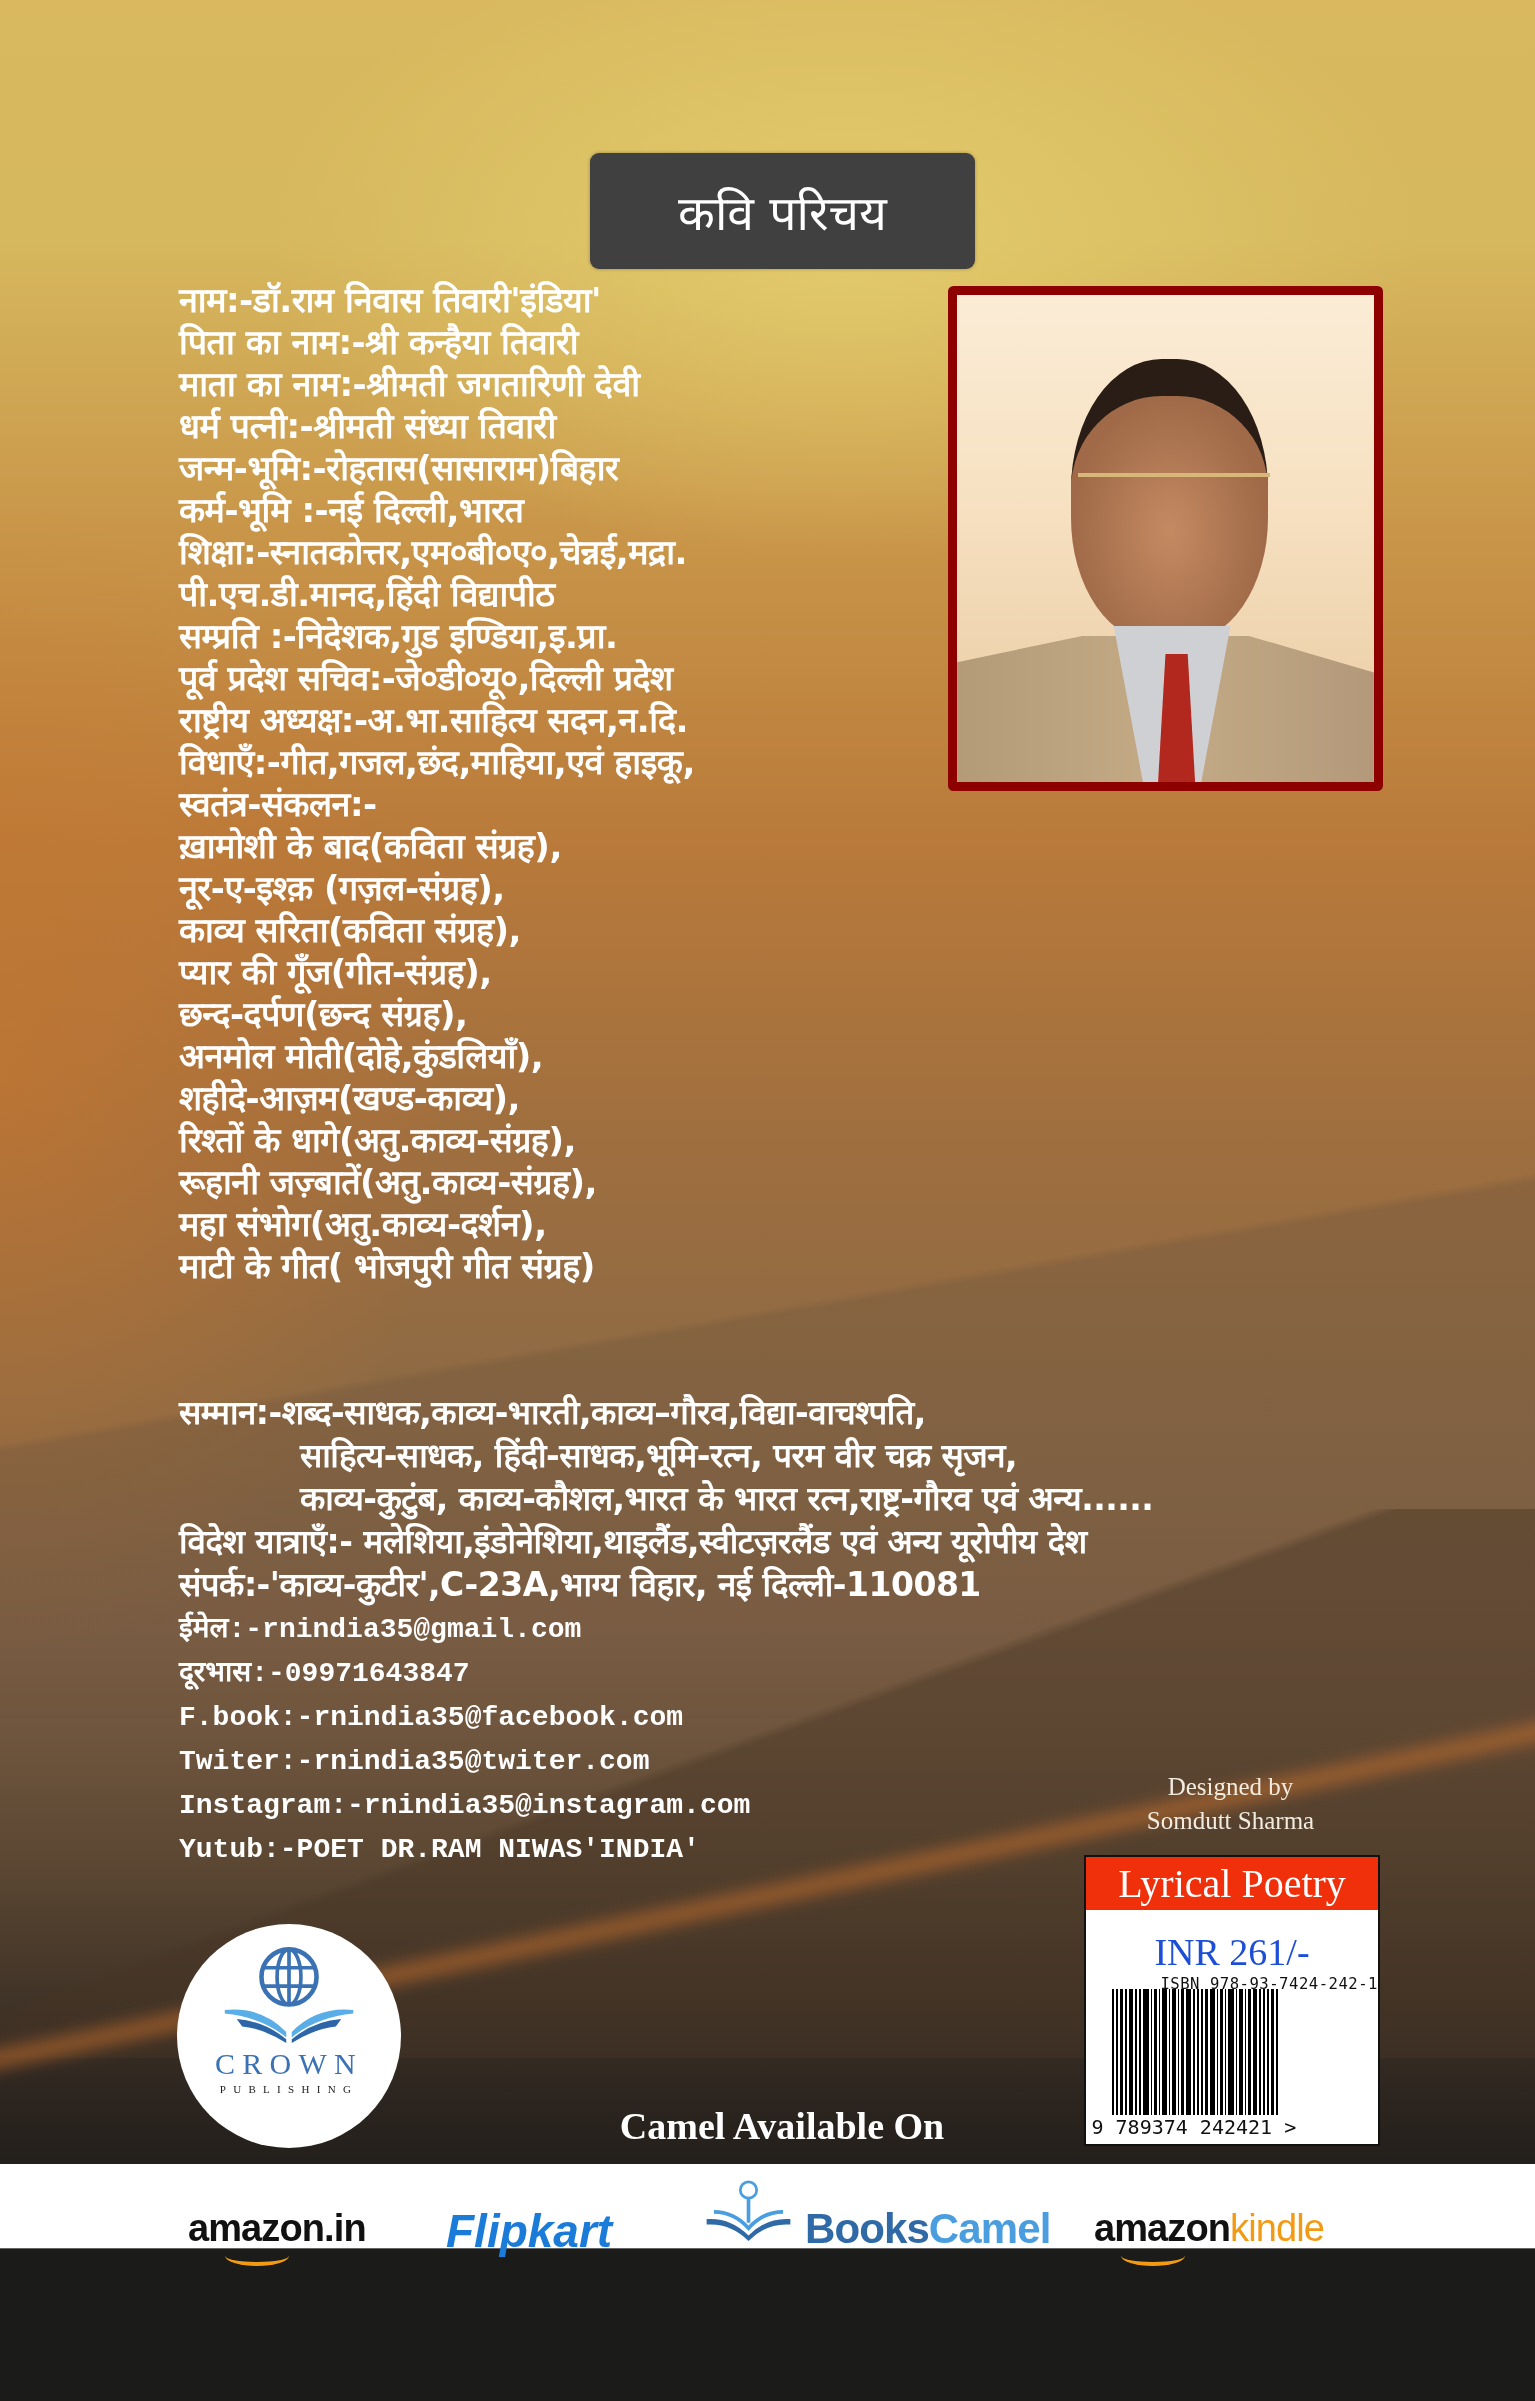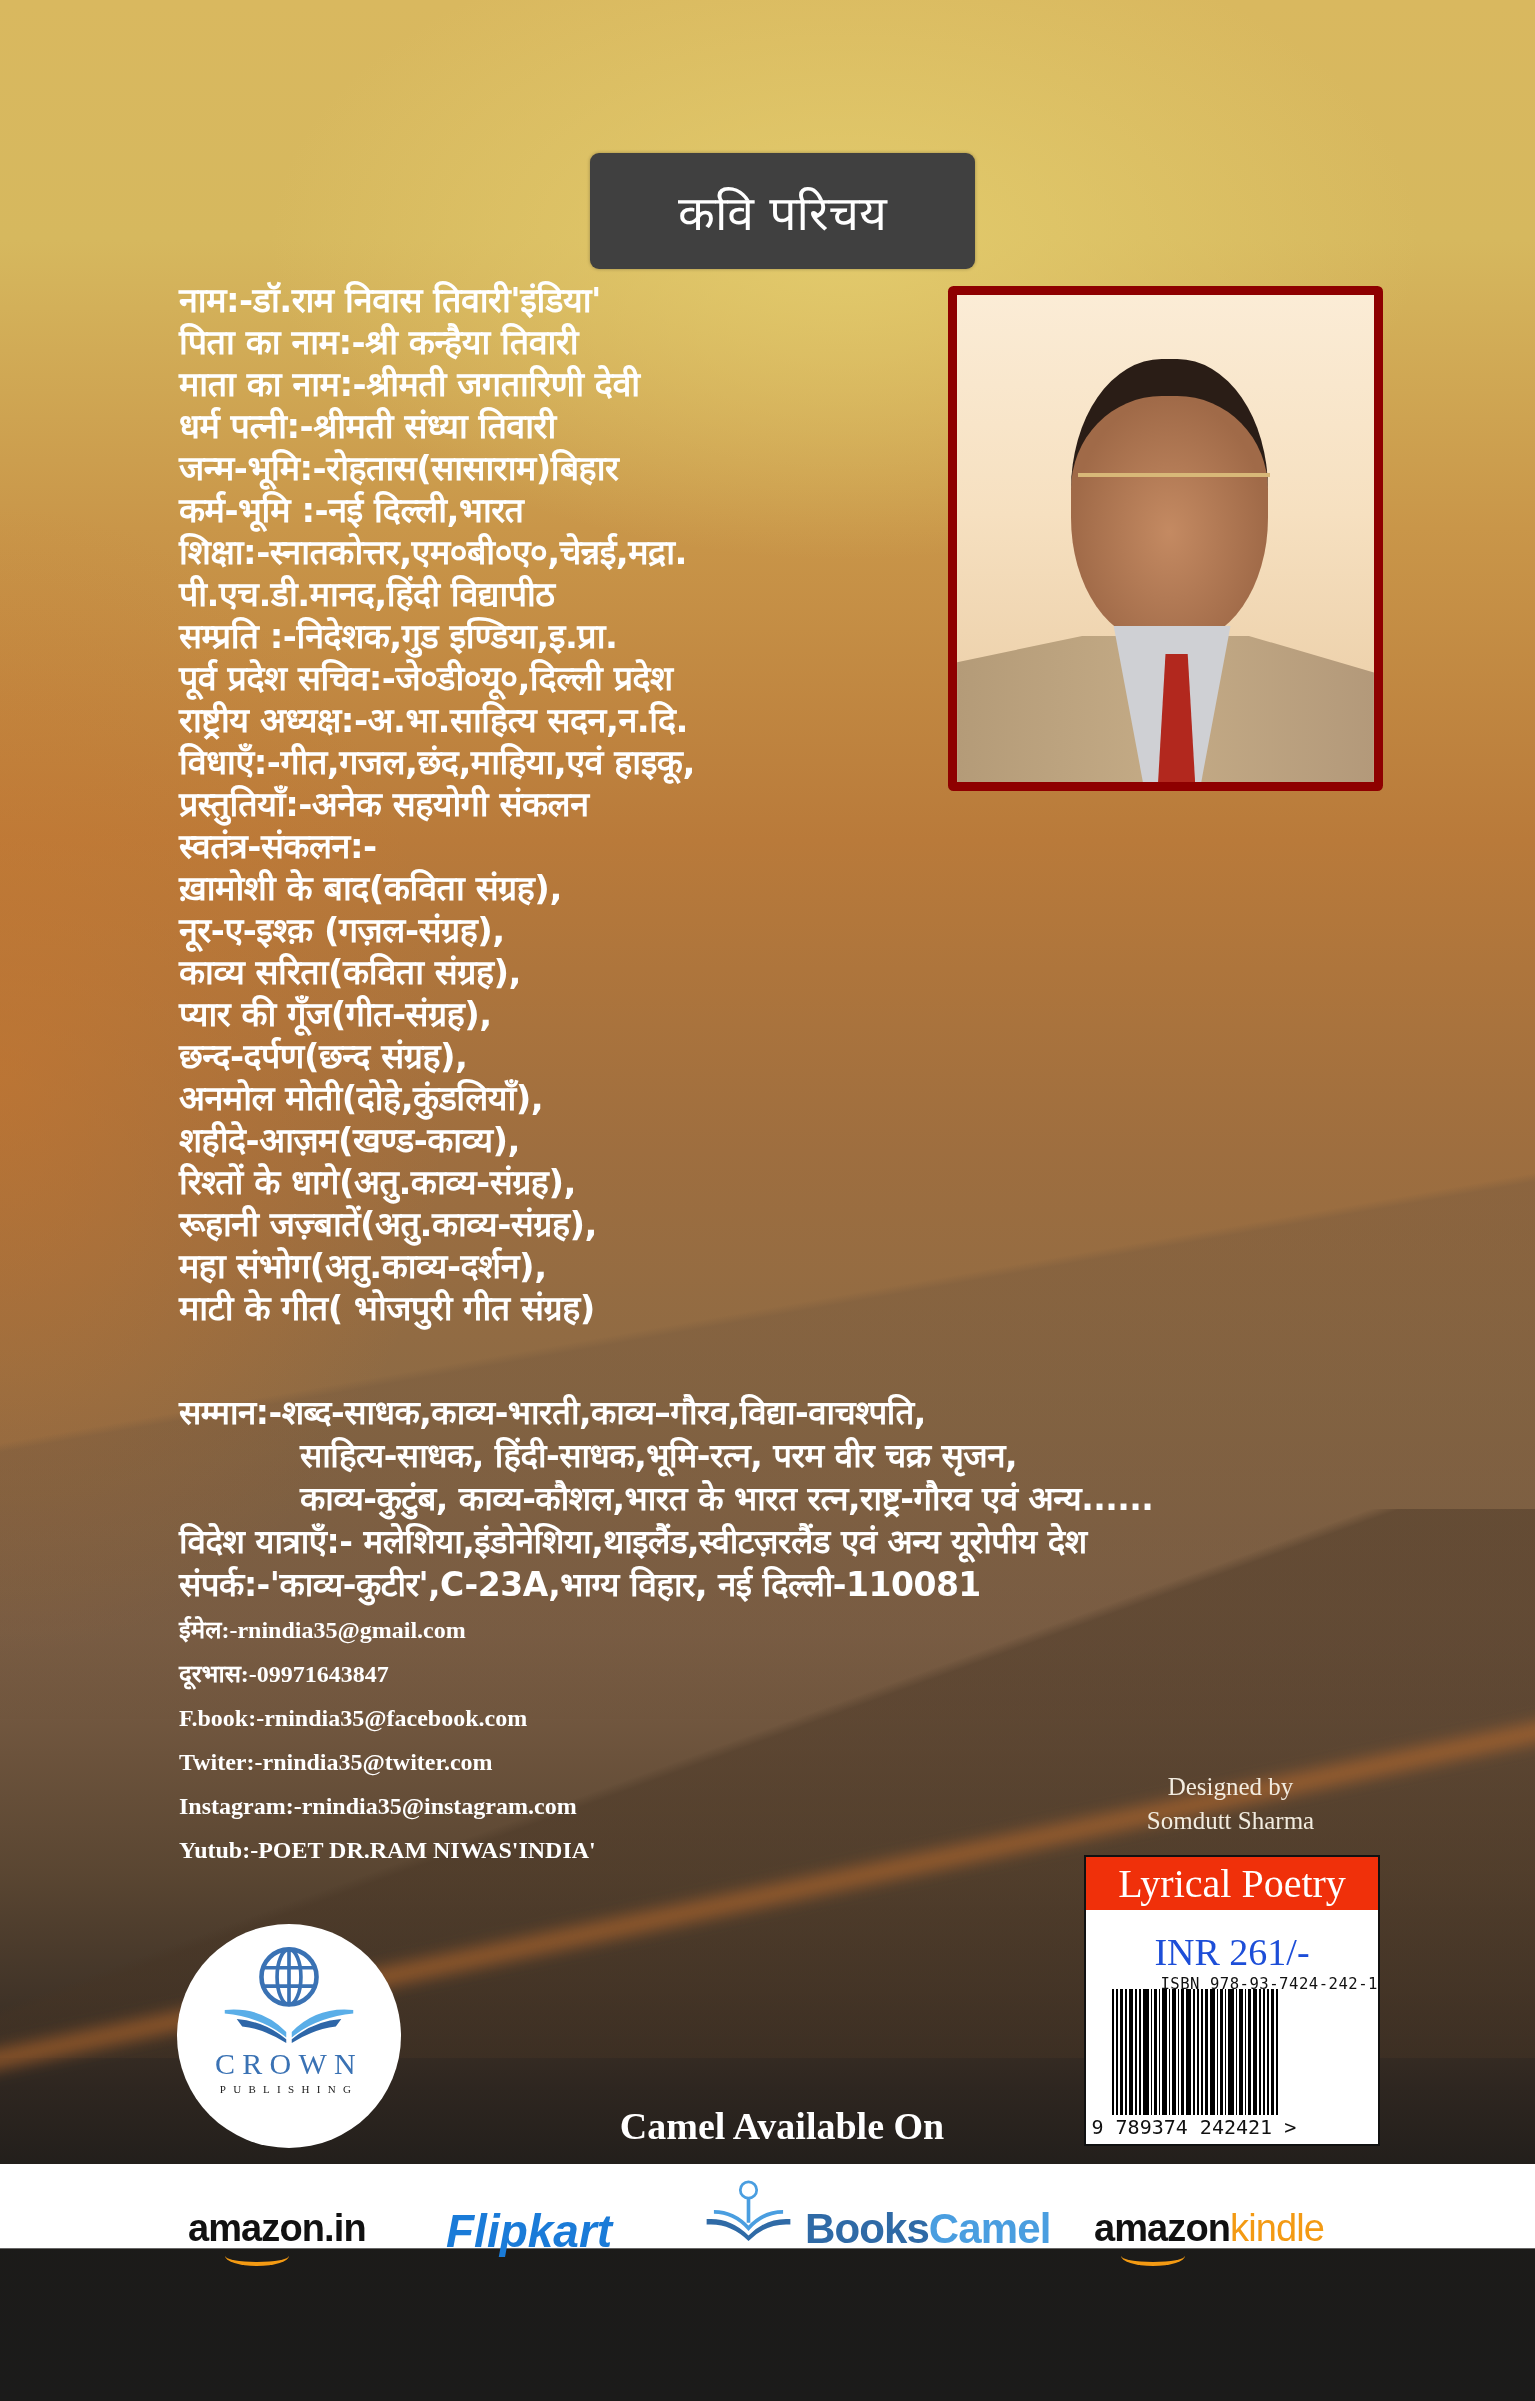--- a/index.html
+++ b/index.html
@@ -36,22 +36,22 @@
     background:#cfd0d4; clip-path:polygon(10% 0, 90% 0, 70% 100%, 30% 100%); }
   .tie { position:absolute; left:201px; bottom:0; width:37px; height:128px; background:#b2281e;
     clip-path:polygon(20% 0, 80% 0, 100% 100%, 0 100%); }
   .bio { position:absolute; left:179px; top:279px; color:#fff; }
   .bio .line { font-size:34px; line-height:42px; white-space:nowrap; font-weight:bold;
     font-family:"DejaVu Sans", sans-serif; letter-spacing:-0.5px; }
   .honors { position:absolute; left:179px; top:1391px; color:#fff; }
   .honors .line { font-size:33px; line-height:43px; white-space:nowrap; font-weight:bold; letter-spacing:-0.5px; }
   .honors .indent { padding-left:121px; }
   .contact { position:absolute; left:179px; top:1608px; color:#fff; }
-  .contact .line { font-size:24px; line-height:44px; white-space:nowrap; font-weight:bold;
-    font-family:Liberation Serif, serif; }
+  .contact .line { font-size:28px; line-height:44px; white-space:nowrap; font-weight:bold;
+    font-family:Liberation Mono, monospace; }
   .designed { position:absolute; left:1098px; top:1770px; width:265px; text-align:center; color:#f2ece0;
     font-family:"Liberation Serif", serif; font-size:25px; line-height:34px; }
   .price-box { position:absolute; left:1084px; top:1855px; width:296px; height:291px; background:#fff;
     border:2.7px solid #111; box-sizing:border-box; }
   .genre { background:#f0300a; color:#fff; font-family:"Liberation Serif", serif; font-size:40px;
     text-align:center; height:53px; line-height:53px; }
   .price { text-align:center; font-family:"Liberation Serif", serif; font-size:38px; color:#1d4ed8; line-height:46px; margin-top:19px; }
   .isbn { font-family:"DejaVu Sans Mono", monospace; font-size:15.6px; color:#111; padding-left:5.5px; letter-spacing:0.5px;text-align:right; }
   .barcode { position:absolute; left:25.6px; top:132px; width:210px; height:128px; display:flex; align-items:stretch; }
   .barcode i { display:block; background:#000; margin-right:1.8px; }
@@ -104,21 +104,20 @@
   <div class="line">माता का नाम:-श्रीमती जगतारिणी देवी</div>
   <div class="line">धर्म पत्नी:-श्रीमती संध्या तिवारी</div>
   <div class="line">जन्म-भूमि:-रोहतास(सासाराम)बिहार</div>
   <div class="line">कर्म-भूमि :-नई दिल्ली,भारत</div>
   <div class="line">शिक्षा:-स्नातकोत्तर,एम०बी०ए०,चेन्नई,मद्रा.</div>
   <div class="line">पी.एच.डी.मानद,हिंदी विद्यापीठ</div>
   <div class="line">सम्प्रति :-निदेशक,गुड इण्डिया,इ.प्रा.</div>
   <div class="line">पूर्व प्रदेश सचिव:-जे०डी०यू०,दिल्ली प्रदेश</div>
   <div class="line">राष्ट्रीय अध्यक्ष:-अ.भा.साहित्य सदन,न.दि.</div>
   <div class="line">विधाएँ:-गीत,गजल,छंद,माहिया,एवं हाइकू,</div>
-  <div class="line">प्रस्तुतियाँ:-अनेक सहयोगी संकलन</div>
   <div class="line">स्वतंत्र-संकलन:-</div>
   <div class="line">ख़ामोशी के बाद(कविता संग्रह),</div>
   <div class="line">नूर-ए-इश्क़ (गज़ल-संग्रह),</div>
   <div class="line">काव्य सरिता(कविता संग्रह),</div>
   <div class="line">प्यार की गूँज(गीत-संग्रह),</div>
   <div class="line">छन्द-दर्पण(छन्द संग्रह),</div>
   <div class="line">अनमोल मोती(दोहे,कुंडलियाँ),</div>
   <div class="line">शहीदे-आज़म(खण्ड-काव्य),</div>
   <div class="line">रिश्तों के धागे(अतु.काव्य-संग्रह),</div>
   <div class="line">रूहानी जज़्बातें(अतु.काव्य-संग्रह),</div>

